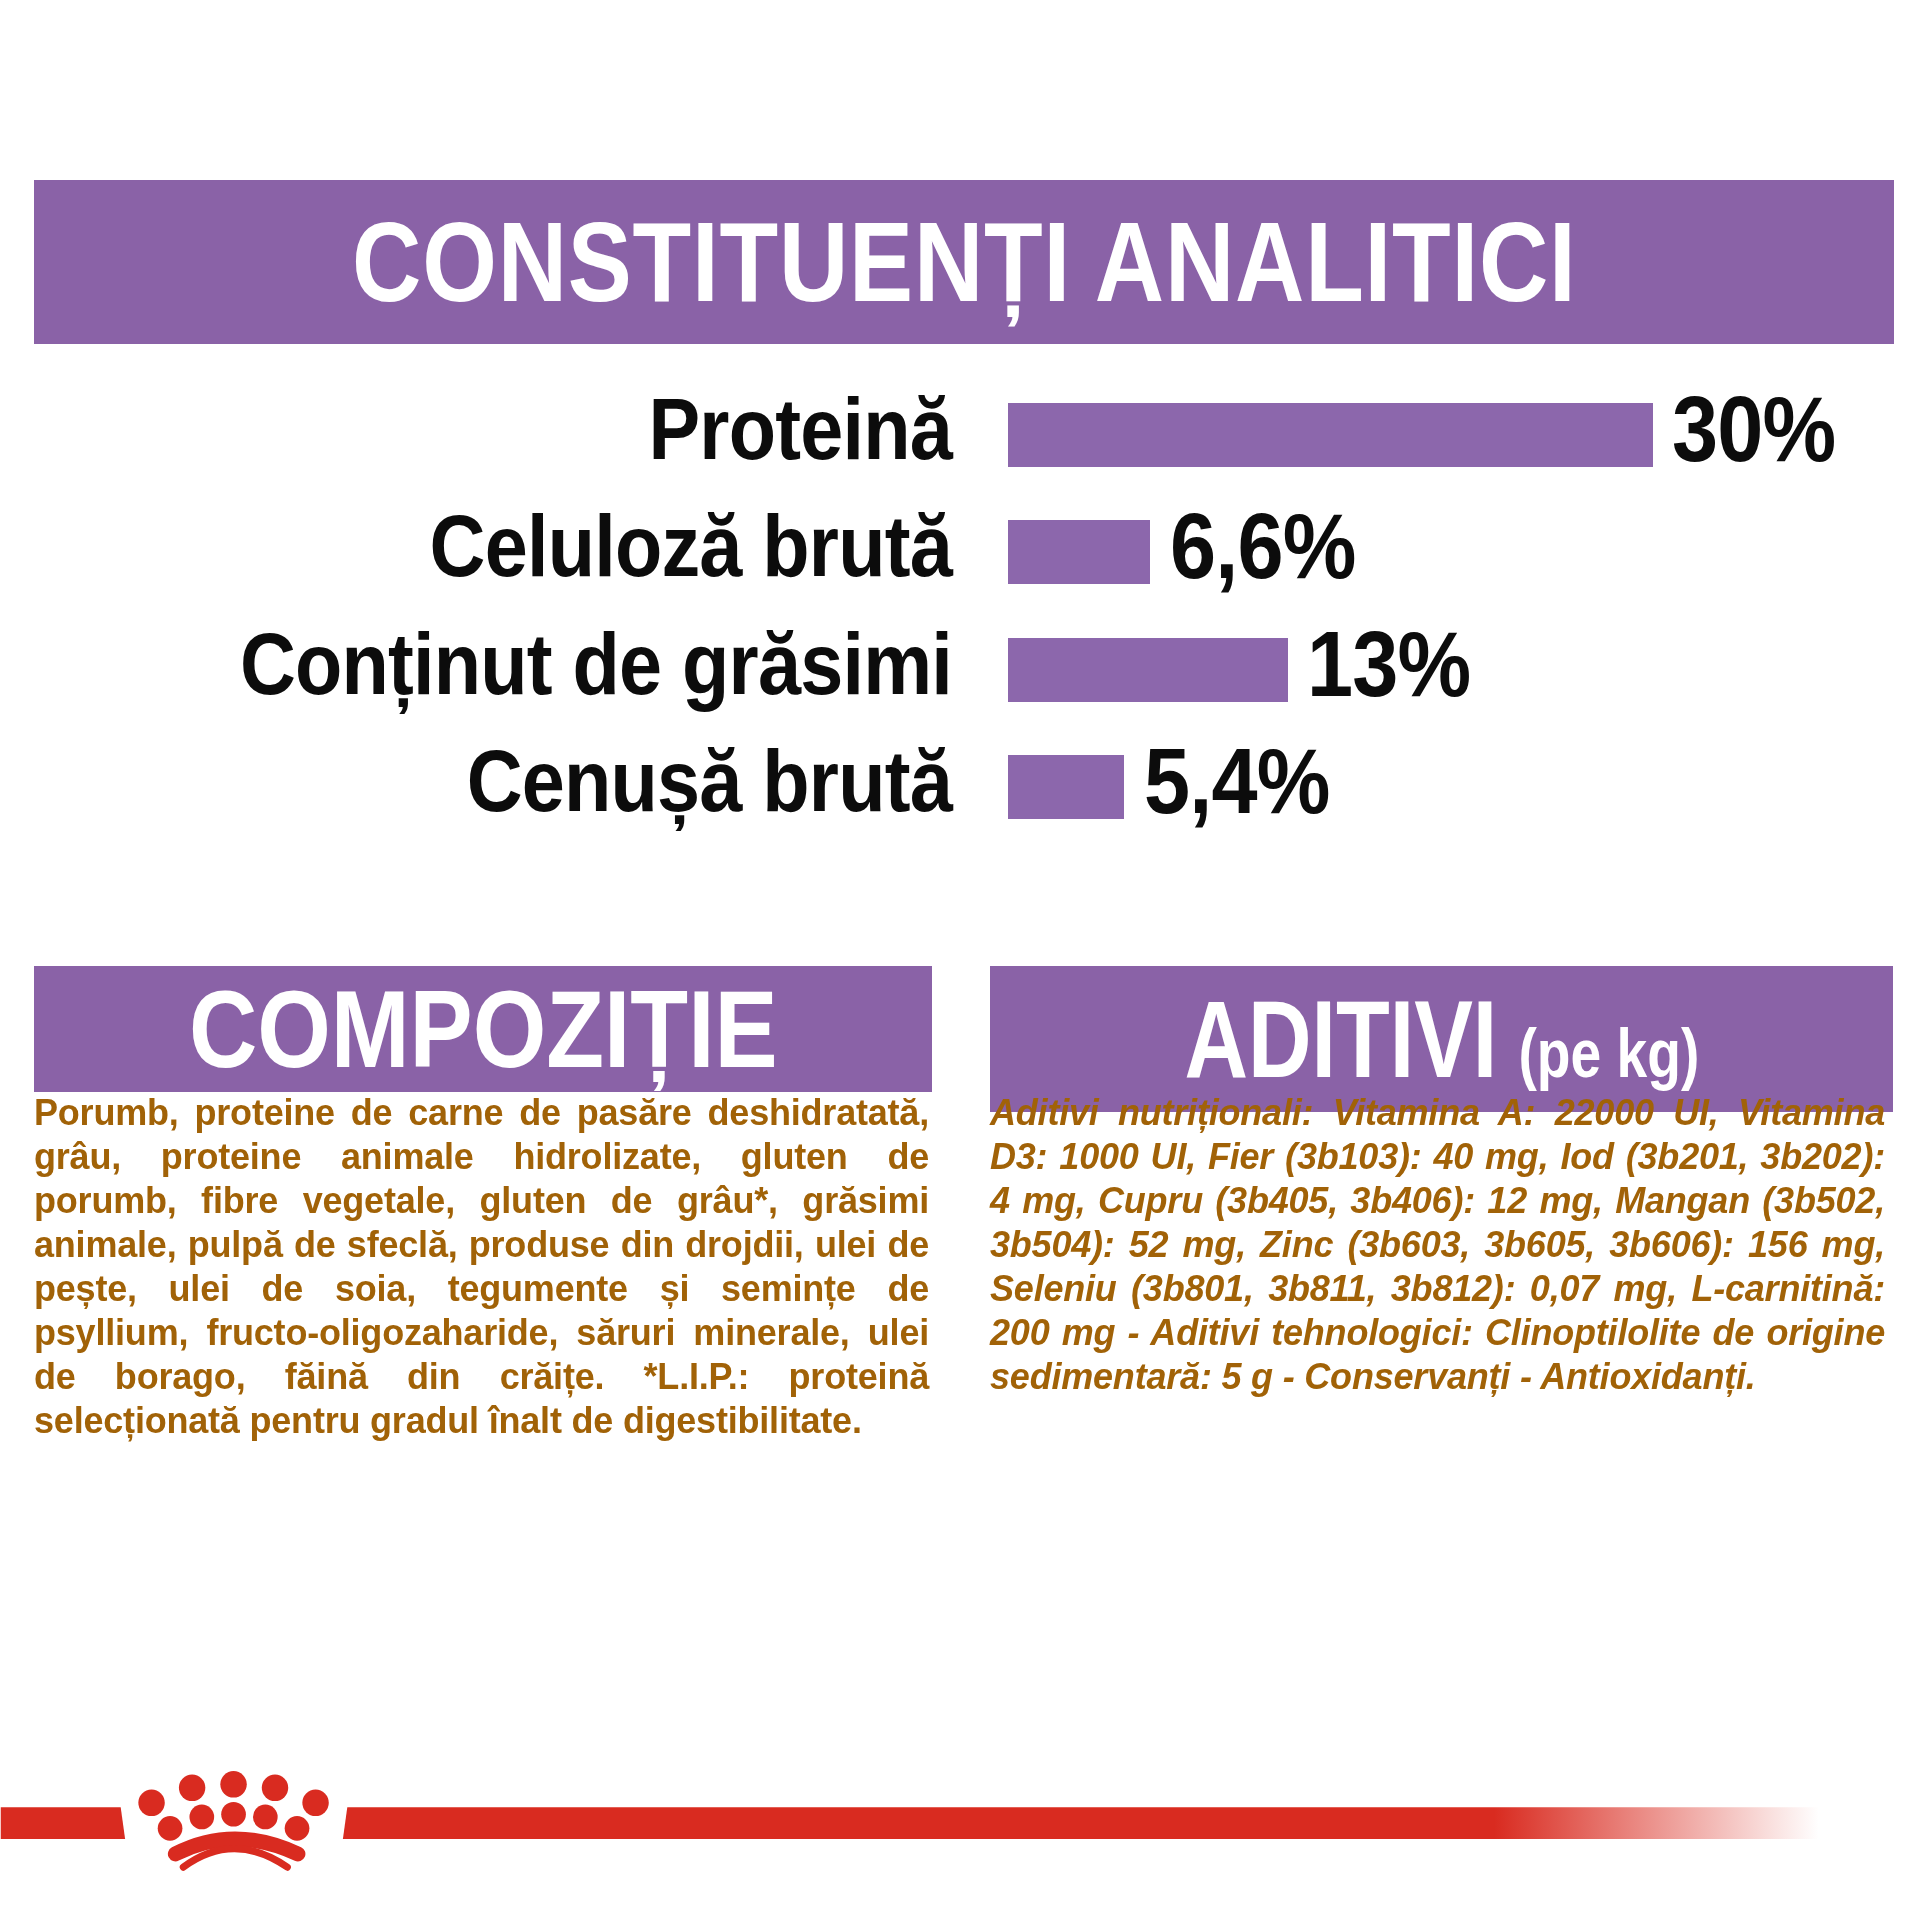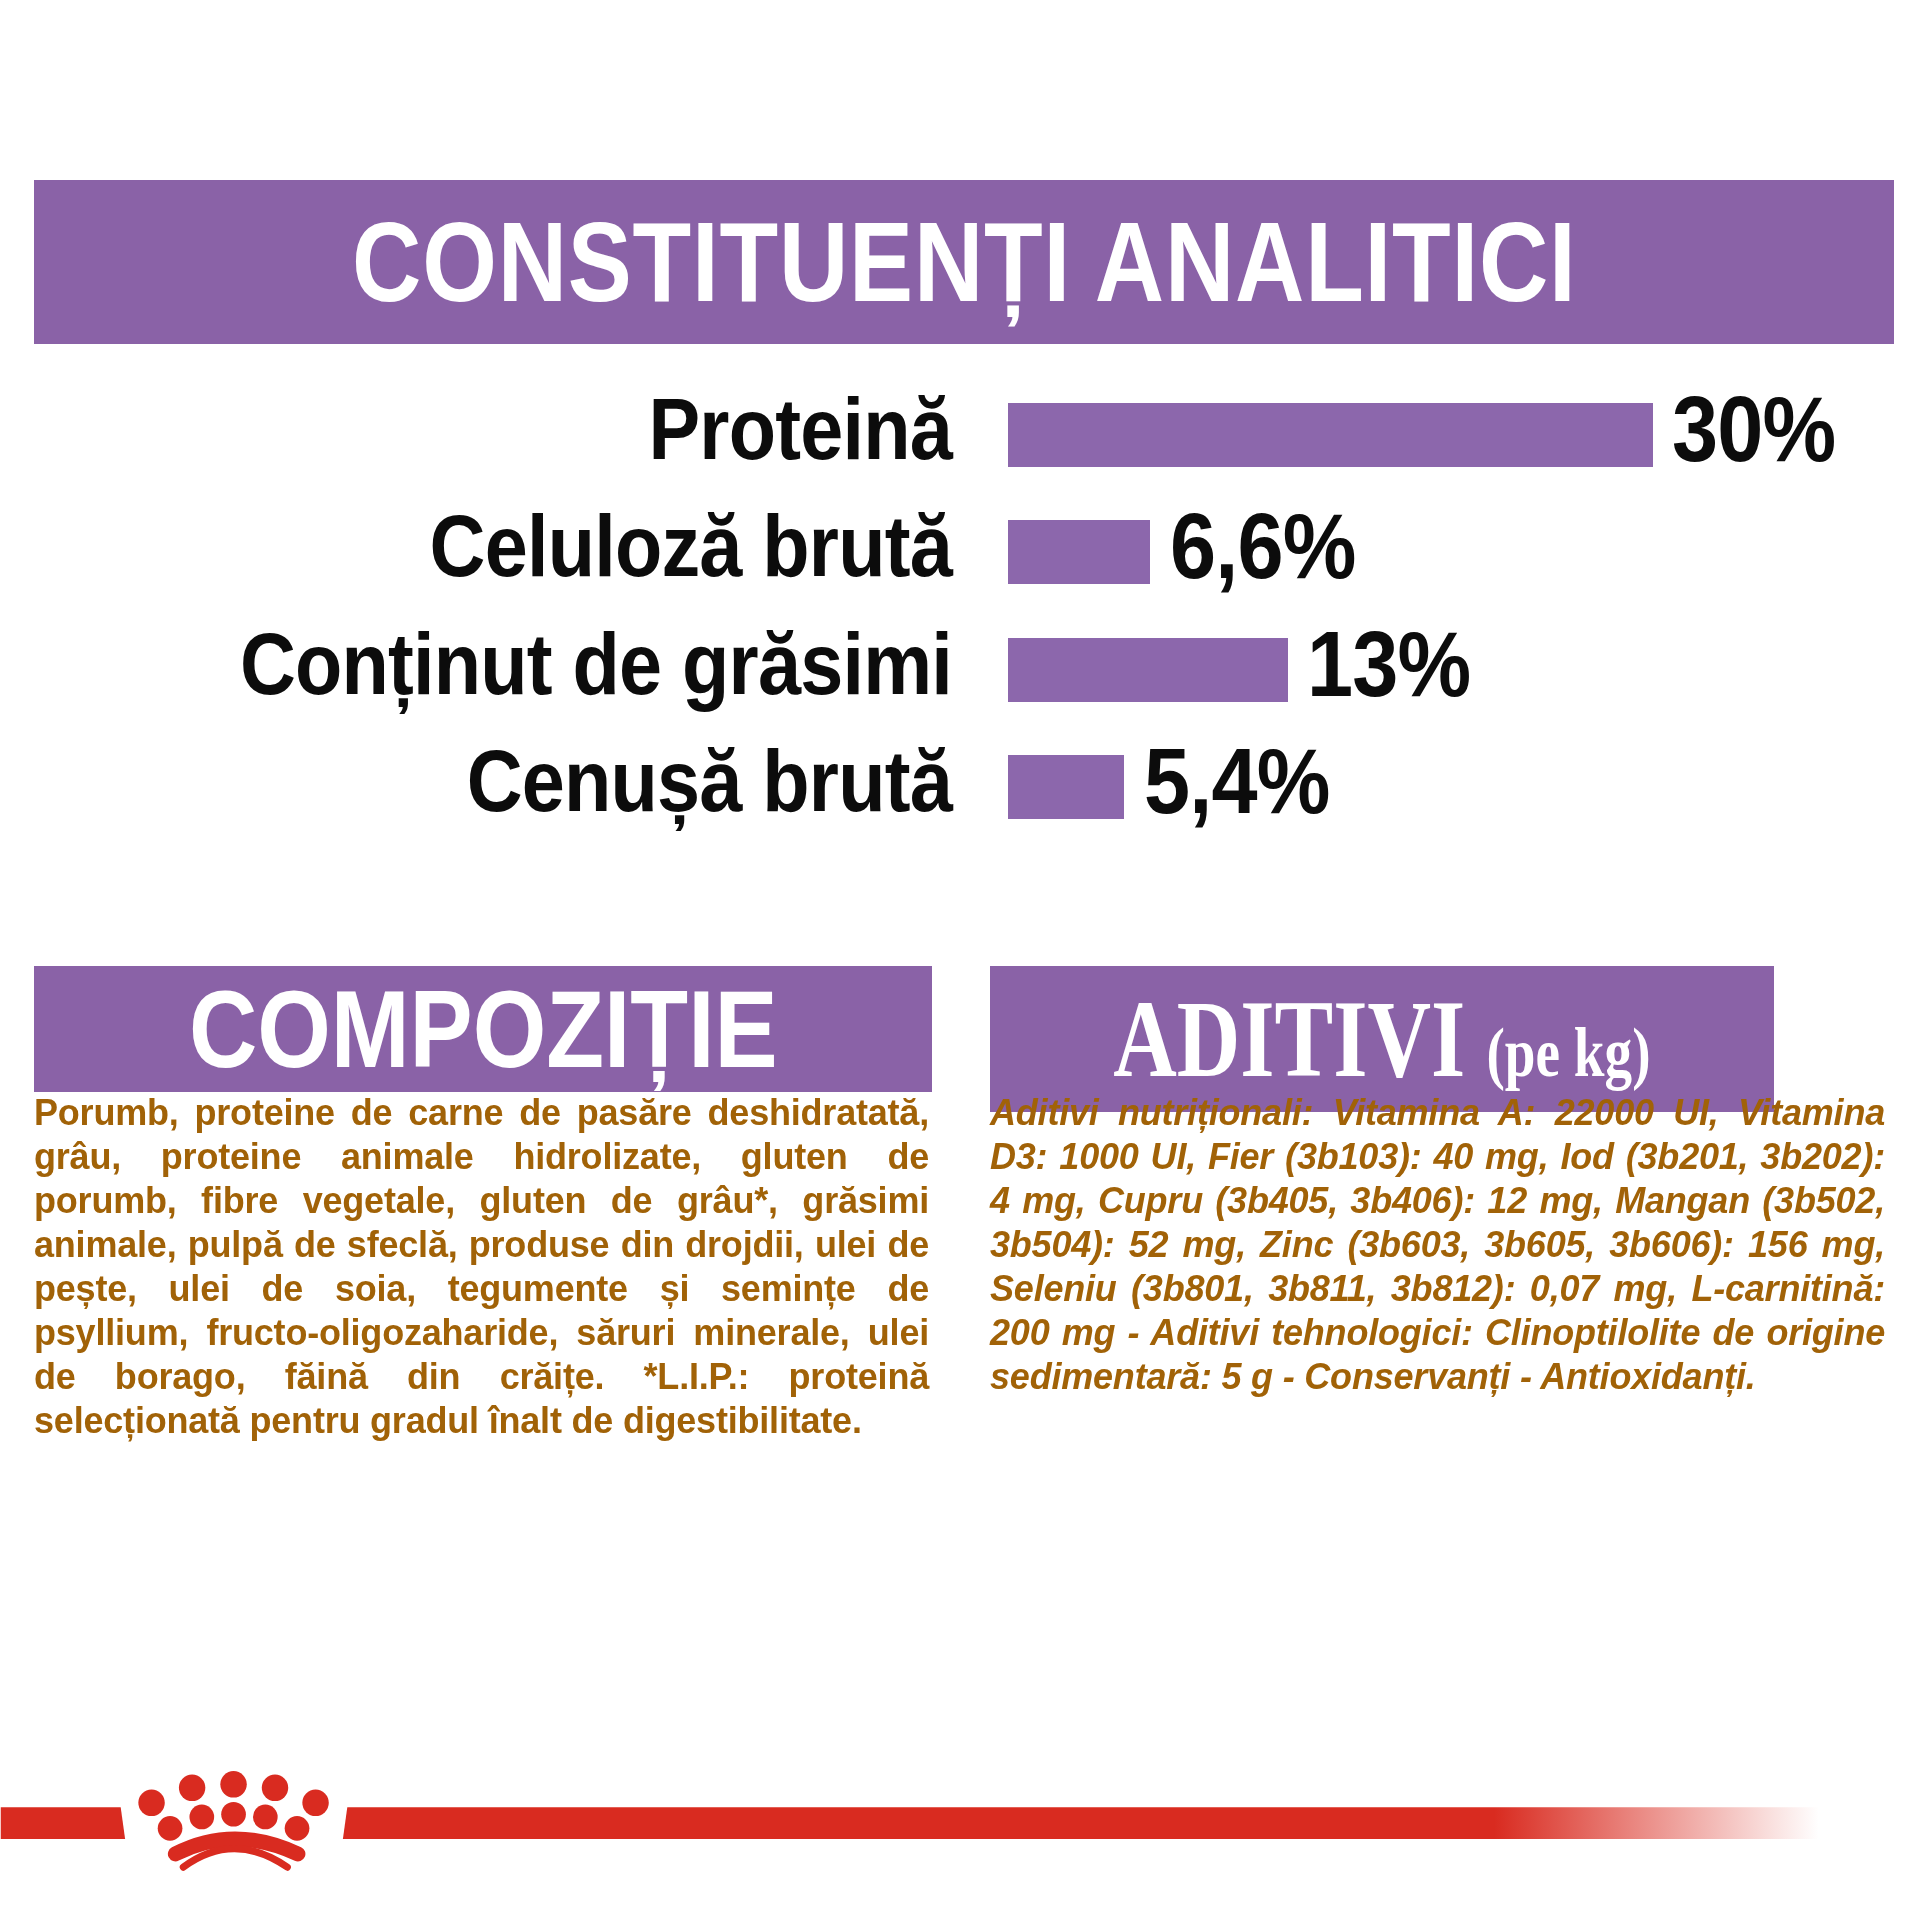--- a/index.html
+++ b/index.html
@@ -13,21 +13,21 @@
   .page{position:absolute;inset:0;padding-left:28px;}
 
   
   .banner{
     position:absolute;
     background:#8a62a7;
     display:flex;align-items:center;justify-content:center;
   }
   #top-banner{left:34px;top:180px;width:1860px;height:164px;}
   #comp-banner{left:34px;top:966px;width:898px;height:126px;}
-  #adit-banner{left:990px;top:966px;width:784px;height:146px;font-family:Liberation Serif, serif;}
+  #adit-banner{left:990px;top:966px;width:903px;height:146px;}
 
   .banner-title{
     color:#ffffff;font-weight:700;white-space:nowrap;line-height:1;
   }
   #top-banner .banner-title{font-size:113px;transform:scaleX(0.85);letter-spacing:0.9px;}
   #comp-banner .banner-title{font-size:110px;transform:scaleX(0.86);}
   #adit-banner .title-wrap{
     transform:scaleX(0.80);
     display:flex;align-items:baseline;gap:26.5px;
     color:#fff;font-weight:700;white-space:nowrap;line-height:1;

